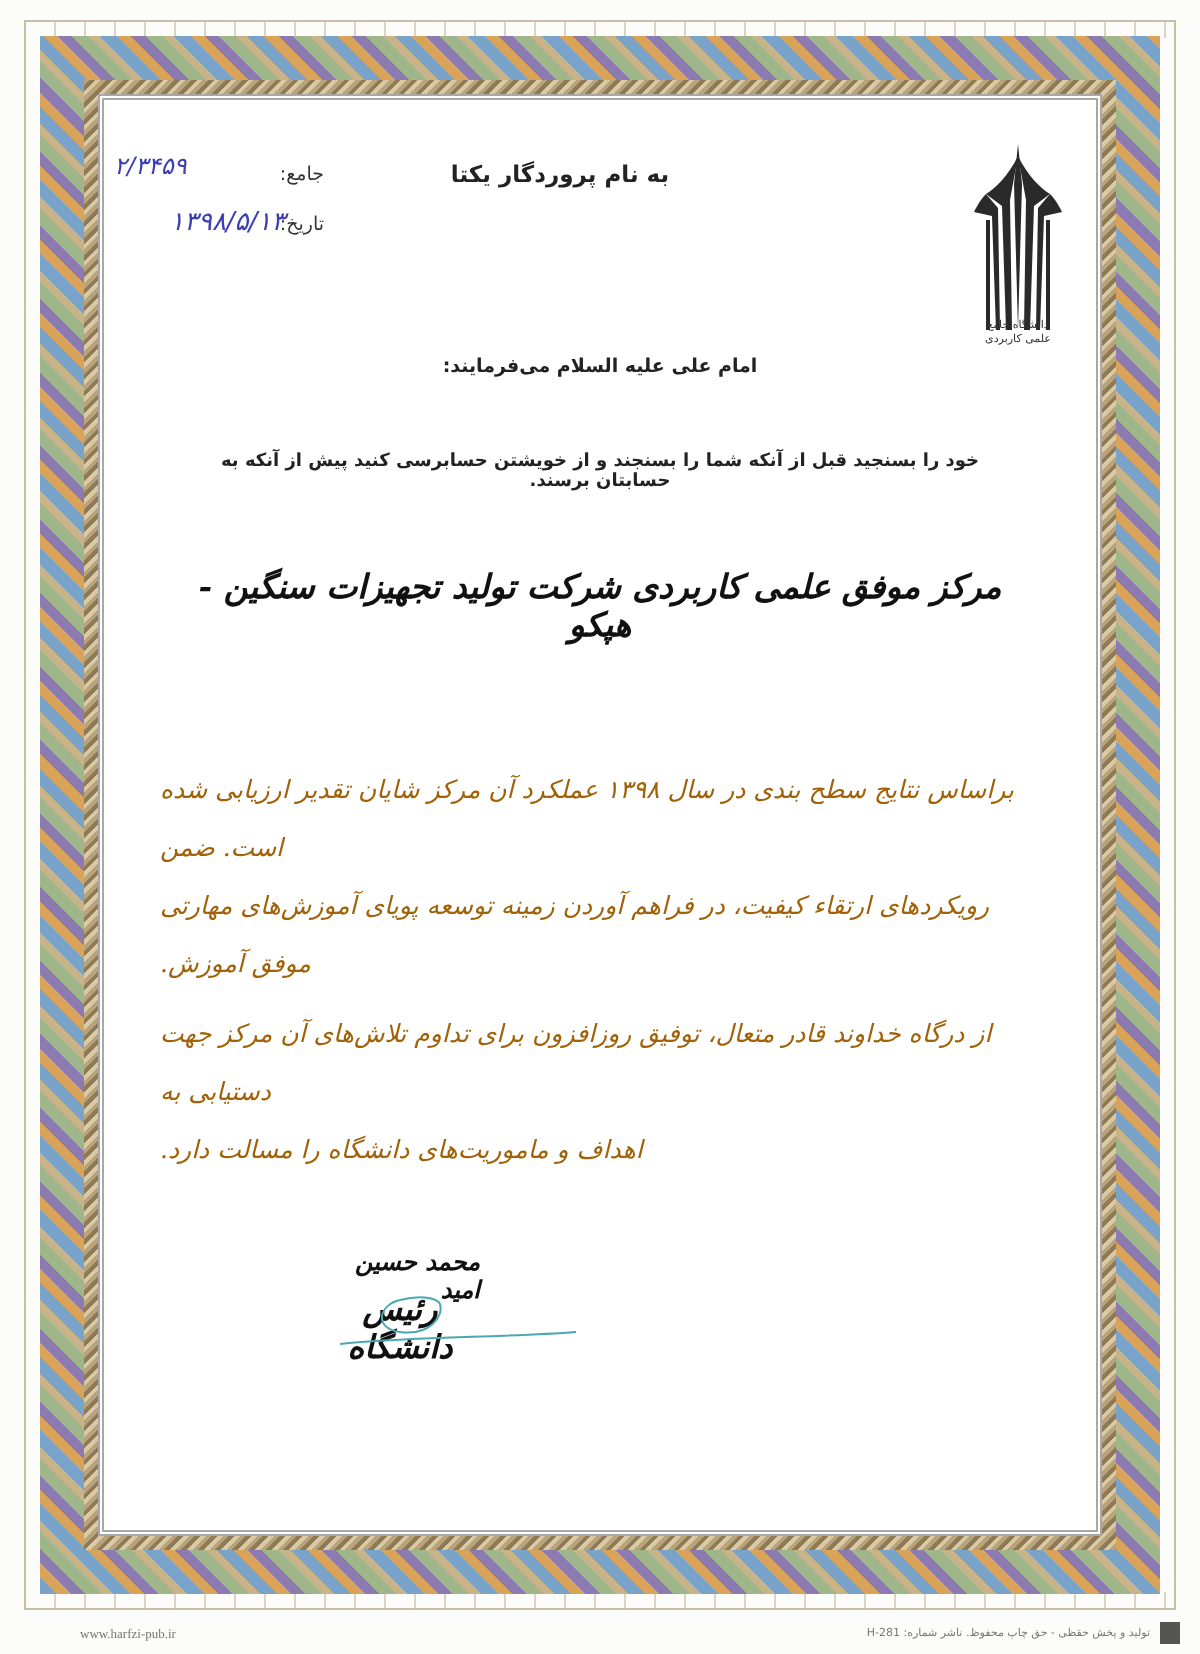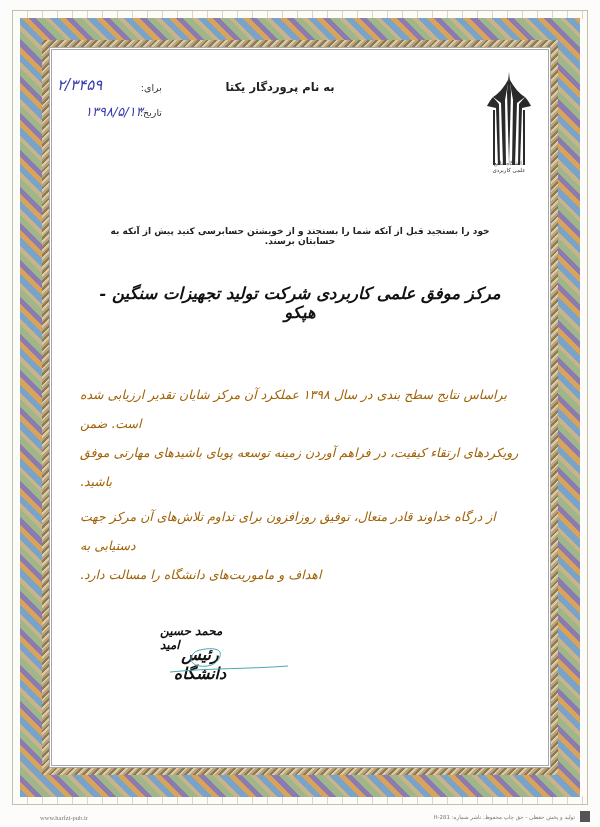--- a/index.html
+++ b/index.html
@@ -38,21 +38,21 @@
     .basmala {
       position:absolute; left:220px; top:80px; width:120px; text-align:center; direction:rtl;
       font-size:11.5px; font-weight:bold; color:#222;
     }
     .meta-row { position:absolute; direction:rtl; font-size:10px; color:#333; }
     .meta-number { left:57px; top:82px; width:105px; }
     .meta-date { left:53px; top:107px; width:109px; }
     .meta-label { display:inline-block; font-size:9.5px; color:#333; }
     .meta-value {
       position:absolute; left:0; top:-6px; direction:ltr; text-align:left;
-      font-family:"DejaVu Sans", sans-serif; font-size:15px; color:#3b3fb0; letter-spacing:1px;
+      font-family:"DejaVu Sans", sans-serif; font-size:12px; color:#3b3fb0; letter-spacing:1px;
       font-style:italic;
     }
     .meta-date .meta-value { font-size:13px; top:-3px;padding-left:32px; }
 
     
     .logo { position:absolute; left:484px; top:70px; width:50px; height:120px; }
     .logo-caption { position:absolute; left:482px; top:160px; width:54px; text-align:center; font-size:5.5px; color:#333; direction:rtl; line-height:7px; }
 
     
     .center-rtl { position:absolute; direction:rtl; text-align:center; color:#222; }
@@ -70,21 +70,21 @@
     .body-text {
       position:absolute; left:80px; top:380px; width:440px; direction:rtl; text-align:left;
       font-family:"DejaVu Serif", serif; font-style:italic; font-size:12.5px; color:#a16207; line-height:29px;
     }
     .body-text p { margin:0; }
     .body-text .para2 { margin-top:6px; padding-right:20px; }
     .body-text .para2b { padding-right:20px; }
 
     
     .sig-name {
-      position:absolute; left:160px; top:624px; width:80px; direction:rtl; text-align:left;
+      position:absolute; left:160px; top:624px; width:80px; direction:rtl; text-align:right;
       font-family:"DejaVu Serif", serif; font-style:italic; font-weight:bold; font-size:12px; color:#111;
     }
     .sig-title {
       position:absolute; left:160px; top:645px; width:80px; direction:rtl; text-align:center;
       font-family:"DejaVu Serif", serif; font-style:italic; font-weight:bold; font-size:16px; color:#111;
     }
     .sig-stroke { position:absolute; left:160px; top:638px; width:130px; height:40px; }
 
     
     .footer-url { position:absolute; left:40px; top:814px; font-size:6.5px; color:#777; font-family:"Liberation Serif", serif; }
@@ -96,21 +96,21 @@
 
 <div class="page">
   <div class="frame-outer"></div>
   <div class="frame-band"></div>
   <div class="frame-rope"></div>
   <div class="frame-inner"></div>
 
   <div class="basmala">به نام پروردگار یکتا</div>
 
   <div class="meta-row meta-number">
-    <span class="meta-label">برای:</span>
+    <span class="meta-label">جامع:</span>
     <span class="meta-value">۲/۳۴۵۹</span>
   </div>
   <div class="meta-row meta-date">
     <span class="meta-label">تاریخ:</span>
     <span class="meta-value">۱۳۹۸/۵/۱۳</span>
   </div>
 
   <svg class="logo" viewBox="0 0 50 120">
     <g fill="#2a2a2a">
       <path d="M25 2 L27 22 L25 95 L23 22 Z"></path>
@@ -120,27 +120,28 @@
       <path d="M9 27 C6 30 4 34 3 36 L12 38 L14 95 L16 95 L15 34 Z"></path>
       <rect x="39" y="40" width="2" height="55"></rect>
       <rect x="9" y="40" width="2" height="55"></rect>
     </g>
   </svg>
   <div class="logo-caption">
     <div>دانشگاه جامع</div>
     <div>علمی کاربردی</div>
   </div>
 
+  <div class="center-rtl imam-line">امام علی علیه السلام می‌فرمایند:</div>
   <div class="center-rtl translation-line">خود را بسنجید قبل از آنکه شما را بسنجند و از خویشتن حسابرسی کنید پیش از آنکه به حسابتان برسند.</div>
 
   <div class="recipient">مرکز موفق علمی کاربردی شرکت تولید تجهیزات سنگین - هپکو</div>
 
   <div class="body-text">
     <p>براساس نتایج سطح بندی در سال ۱۳۹۸ عملکرد آن مرکز شایان تقدیر ارزیابی شده است. ضمن</p>
-    <p>رویکردهای ارتقاء کیفیت، در فراهم آوردن زمینه توسعه پویای باشید‌های مهارتی موفق باشید.</p>
+    <p>رویکردهای ارتقاء کیفیت، در فراهم آوردن زمینه توسعه پویای آموزش‌های مهارتی موفق آموزش.</p>
     <p class="para2">از درگاه خداوند قادر متعال، توفیق روزافزون برای تداوم تلاش‌های آن مرکز جهت دستیابی به</p>
     <p class="para2b">اهداف و ماموریت‌های دانشگاه را مسالت دارد.</p>
   </div>
 
   <div class="sig-name">محمد حسین امید</div>
   <div class="sig-title">رئیس دانشگاه</div>
   <svg class="sig-stroke" viewBox="0 0 130 40">
     <path d="M40 12 C30 14 26 26 40 28 C55 30 62 20 60 14 C58 10 48 10 40 12" fill="none" stroke="#4aa8b0" stroke-width="1"></path>
     <path d="M10 34 C50 30 90 31 128 28" fill="none" stroke="#4aa8b0" stroke-width="1"></path>
   </svg>

